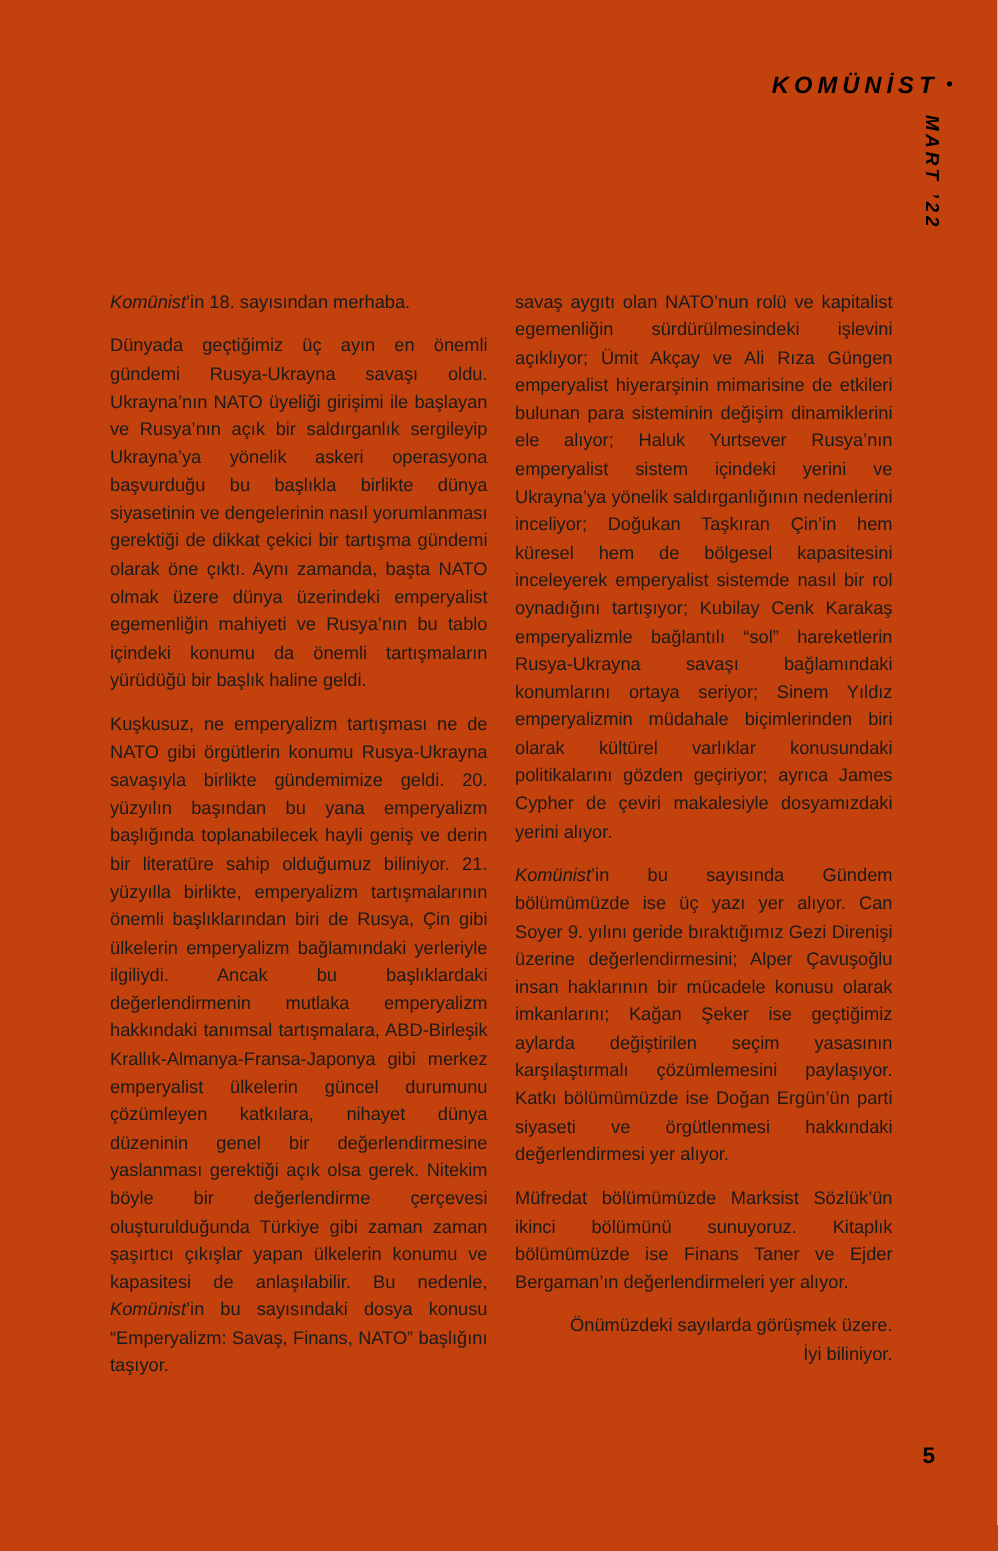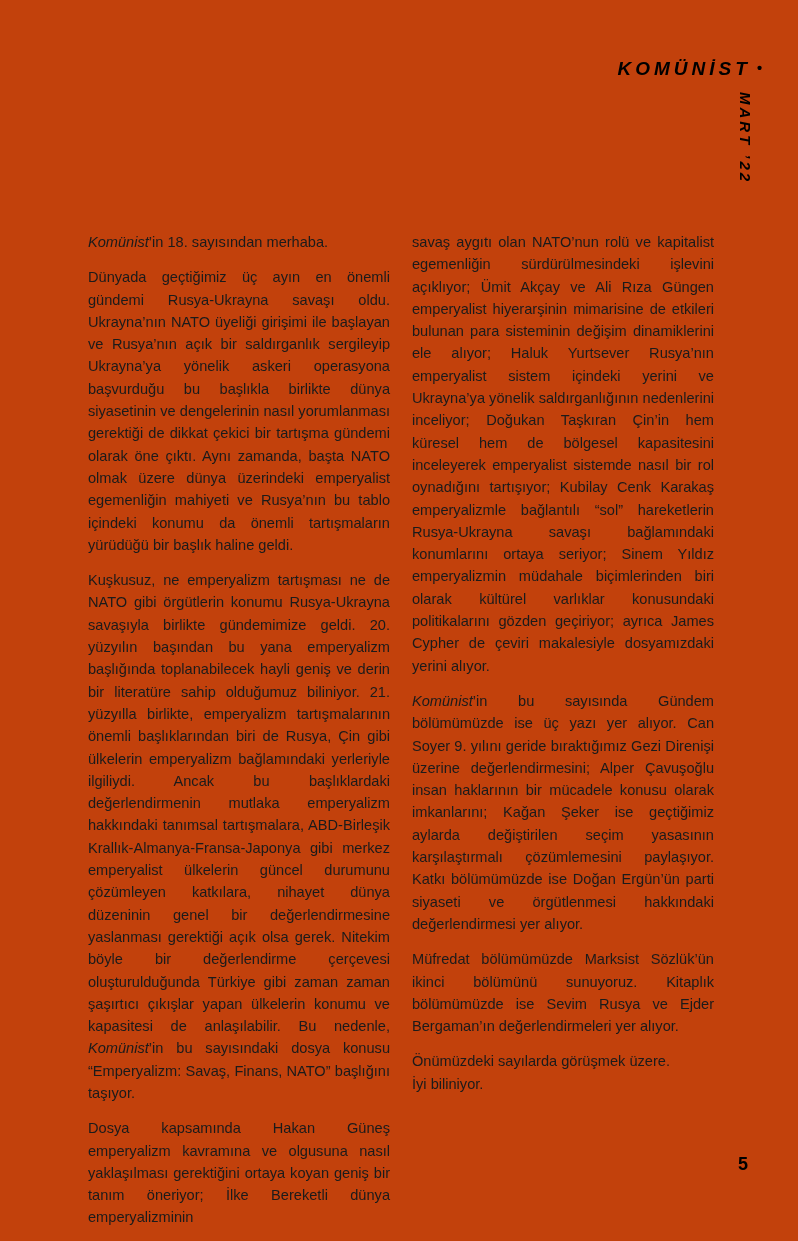--- a/index.html
+++ b/index.html
@@ -67,21 +67,21 @@
   }
   .para {
     margin: 0 0 13px 0;
     font-size: 14.6px;
     line-height: 22.3px;
     text-align: justify;
     color: #1b1b1b;
   }
   .para em { font-style: italic; }
   .para strong { font-weight: normal; }
-  .closing .line { display: block; text-align: left; }
+  .closing .line { display: block; text-align: right; }
   .page-number {
     position: absolute;
     right: 50px;
     bottom: 66px;
     font-size: 18px;
     font-weight: bold;
     color: #000;
   }
 </style>
 </head>
@@ -98,30 +98,29 @@
 
   <div class="columns">
 
     <div class="column">
       <p class="para"><em>Komünist</em><span>’in 18. sayısından merhaba.</span></p>
 
       <p class="para">Dünyada geçtiğimiz üç ayın en önemli gündemi Rusya-Ukrayna savaşı oldu. Ukrayna’nın NATO üyeliği girişimi ile başlayan ve Rusya’nın açık bir saldırganlık sergileyip Ukrayna’ya yönelik askeri operasyona başvurduğu bu başlıkla birlikte dünya siyasetinin ve dengelerinin nasıl yorumlanması gerektiği de dikkat çekici bir tartışma gündemi olarak öne çıktı. Aynı zamanda, başta NATO olmak üzere dünya üzerindeki emperyalist egemenliğin mahiyeti ve Rusya’nın bu tablo içindeki konumu da önemli tartışmaların yürüdüğü bir başlık haline geldi.</p>
 
       <p class="para"><span>Kuşkusuz, ne emperyalizm tartışması ne de NATO gibi örgütlerin konumu Rusya-Ukrayna savaşıyla birlikte gündemimize geldi. 20. yüzyılın başından bu yana emperyalizm başlığında toplanabilecek hayli geniş ve derin bir literatüre sahip olduğumuz biliniyor. 21. yüzyılla birlikte, emperyalizm tartışmalarının önemli başlıklarından biri de Rusya, Çin gibi ülkelerin emperyalizm bağlamındaki yerleriyle ilgiliydi. Ancak bu başlıklardaki değerlendirmenin mutlaka emperyalizm hakkındaki tanımsal tartışmalara, ABD-Birleşik Krallık-Almanya-Fransa-Japonya gibi merkez emperyalist ülkelerin güncel durumunu çözümleyen katkılara, nihayet dünya düzeninin genel bir değerlendirmesine yaslanması gerektiği açık olsa gerek. Nitekim böyle bir değerlendirme çerçevesi oluşturulduğunda Türkiye gibi zaman zaman şaşırtıcı çıkışlar yapan ülkelerin konumu ve kapasitesi de anlaşılabilir. Bu nedenle, </span><em>Komünist</em><span>’in bu sayısındaki dosya konusu </span><strong>“Emperyalizm: Savaş, Finans, NATO”</strong><span> başlığını taşıyor.</span></p>
 
-      <p class="para">Dosya kapsamında Hakan Güneş emperyalizm kavramına ve olgusuna nasıl yaklaşılması gerektiğini ortaya koyan geniş bir tanım öneriyor; İlke Bereketli dünya emperyalizminin</p>
     </div>
 
     <div class="column">
       <p class="para">savaş aygıtı olan NATO’nun rolü ve kapitalist egemenliğin sürdürülmesindeki işlevini açıklıyor; Ümit Akçay ve Ali Rıza Güngen emperyalist hiyerarşinin mimarisine de etkileri bulunan para sisteminin değişim dinamiklerini ele alıyor; Haluk Yurtsever Rusya’nın emperyalist sistem içindeki yerini ve Ukrayna’ya yönelik saldırganlığının nedenlerini inceliyor; Doğukan Taşkıran Çin’in hem küresel hem de bölgesel kapasitesini inceleyerek emperyalist sistemde nasıl bir rol oynadığını tartışıyor; Kubilay Cenk Karakaş emperyalizmle bağlantılı “sol” hareketlerin Rusya-Ukrayna savaşı bağlamındaki konumlarını ortaya seriyor; Sinem Yıldız emperyalizmin müdahale biçimlerinden biri olarak kültürel varlıklar konusundaki politikalarını gözden geçiriyor; ayrıca James Cypher de çeviri makalesiyle dosyamızdaki yerini alıyor.</p>
 
       <p class="para"><em>Komünist</em><span>’in bu sayısında Gündem bölümümüzde ise üç yazı yer alıyor. Can Soyer 9. yılını geride bıraktığımız Gezi Direnişi üzerine değerlendirmesini; Alper Çavuşoğlu insan haklarının bir mücadele konusu olarak imkanlarını; Kağan Şeker ise geçtiğimiz aylarda değiştirilen seçim yasasının karşılaştırmalı çözümlemesini paylaşıyor. Katkı bölümümüzde ise Doğan Ergün’ün parti siyaseti ve örgütlenmesi hakkındaki değerlendirmesi yer alıyor.</span></p>
 
 
-      <p class="para">Müfredat bölümümüzde Marksist Sözlük’ün ikinci bölümünü sunuyoruz. Kitaplık bölümümüzde ise Sevim Rusya ve Ejder Bergaman’ın değerlendirmeleri yer alıyor.</p>
+      <p class="para">Müfredat bölümümüzde Marksist Sözlük’ün ikinci bölümünü sunuyoruz. Kitaplık bölümümüzde ise Finans Taner ve Ejder Bergaman’ın değerlendirmeleri yer alıyor.</p>
 
       <p class="para closing">
           <span class="line">Önümüzdeki sayılarda görüşmek üzere.</span>
           <span class="line">İyi biliniyor.</span>
         </p>
     </div>
 
   </div>
 
   <div class="page-number">5</div>

